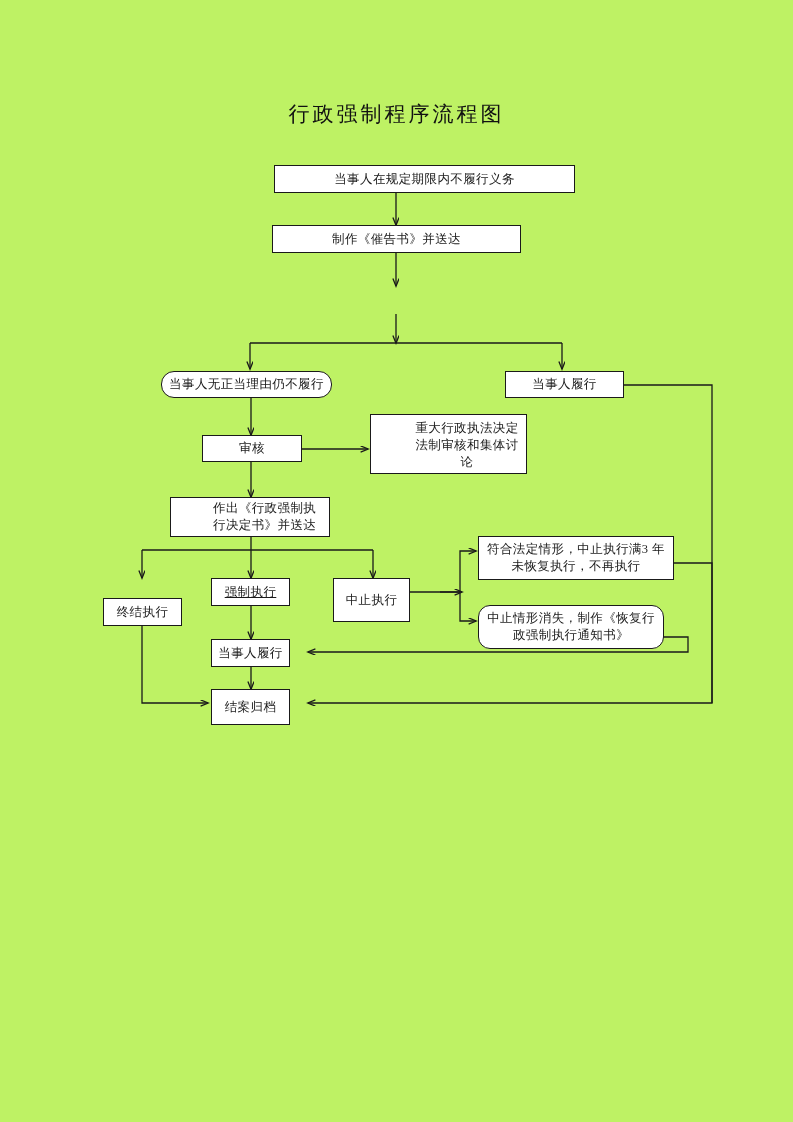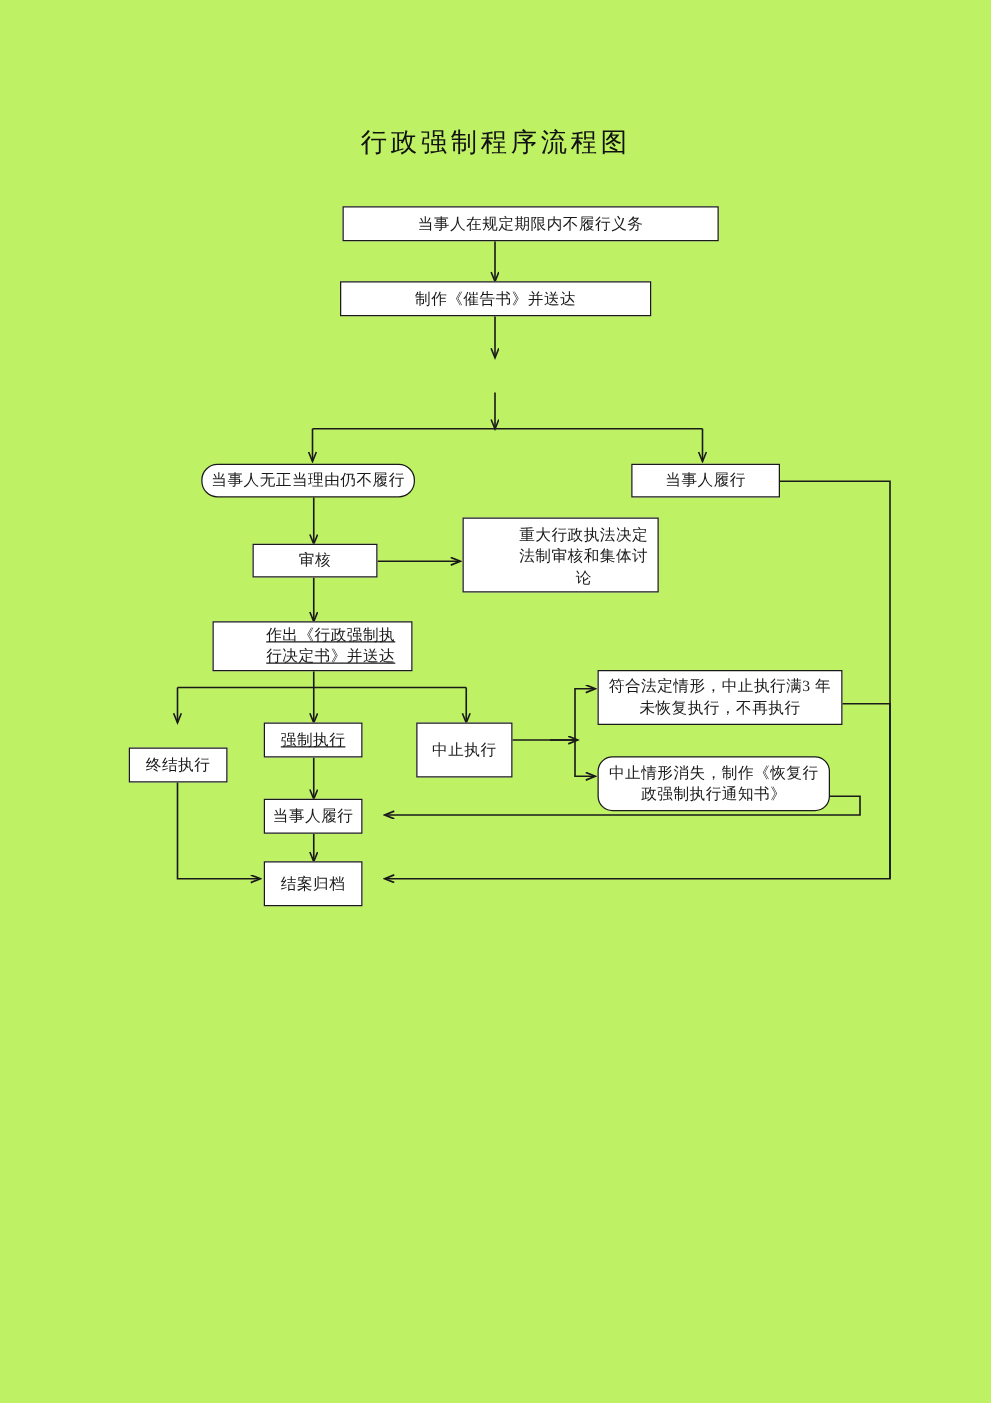--- a/index.html
+++ b/index.html
@@ -142,21 +142,21 @@
   </div>
 
   <div class="node" style="left:202px; top:435px; width:100px; height:27px;">
     <span class="txt">审核</span>
   </div>
 
   <div class="node align-top" style="left:370px; top:414px; width:157px; height:60px;">
     <span class="txt">重大行政执法决定法制审核和集体讨论</span>
   </div>
 
-  <div class="node align-left align-top" style="left:170px; top:497px; width:160px; height:40px;text-decoration:underline;">
+  <div class="node align-left align-top" style="left:170px; top:497px; width:160px; height:40px;">
     <span class="txt">作出《行政强制执行决定书》并送达</span>
   </div>
 
   <div class="node" style="left:103px; top:578px; width:79px; height:28px;margin-top:20px;">
     <span class="txt">终结执行</span>
   </div>
 
   <div class="node" style="left:211px; top:578px; width:79px; height:28px;text-decoration:underline;">
     <span class="txt">强制执行</span>
   </div>

